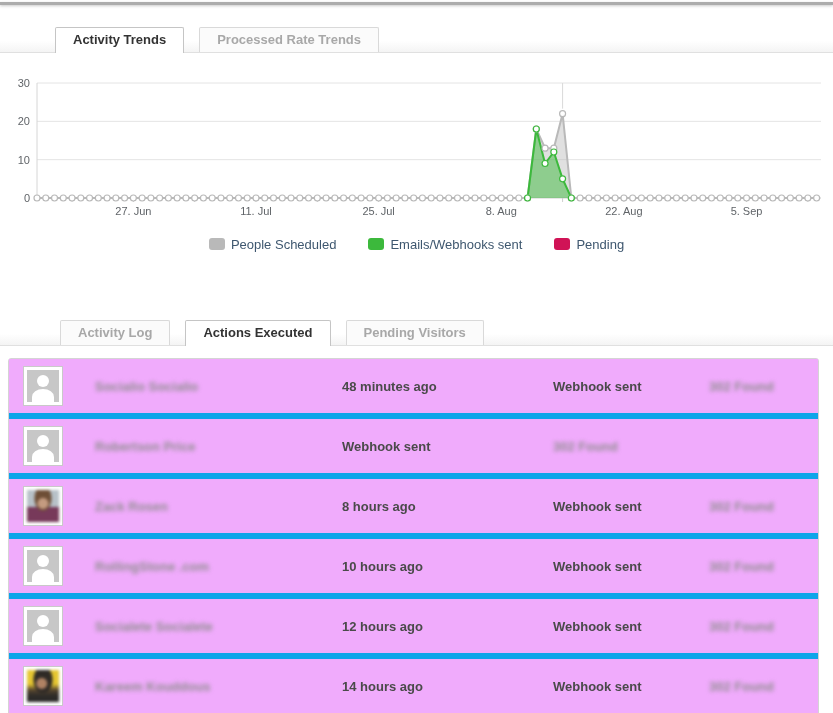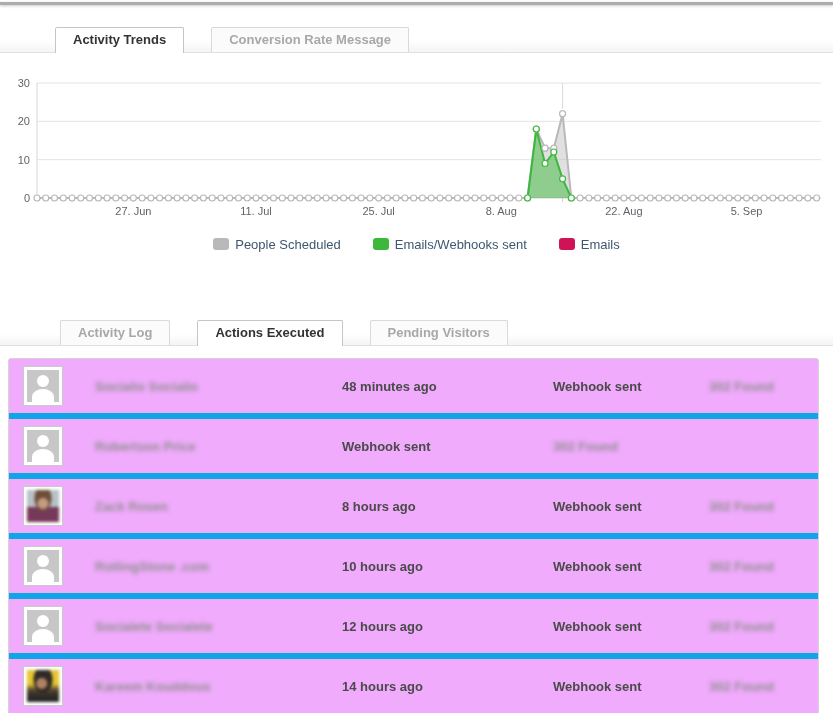--- a/index.html
+++ b/index.html
@@ -4,21 +4,21 @@
 <style>
   html,body{margin:0;padding:0;}
   body{
     width:833px;height:713px;overflow:hidden;position:relative;background:#fff;
     font-family:"Liberation Sans", sans-serif;font-size:13px;color:#444;
   }
   .top-rule{position:absolute;top:2px;left:0;right:0;height:3px;background:#acacac;
     box-shadow:0 1px 3px rgba(0,0,0,.22);}
   
   .tabstrip{position:absolute;left:0;right:0;display:flex;
-    border-bottom:1px solid #e0e0e0;background:linear-gradient(to bottom,#ffffff 55%,#f4f4f4 100%);gap:12px;}
+    border-bottom:1px solid #e0e0e0;background:linear-gradient(to bottom,#ffffff 55%,#f4f4f4 100%);}
   .tabs-top{top:27px;height:25px;padding-left:55px;}
   .tabs-bottom{top:320px;height:25px;padding-left:60px;}
   .tab{display:inline-block;height:24px;line-height:24px;padding:0 17px;margin-right:15px;
     border:1px solid #d9d9d9;border-bottom:none;background:#fbfbfb;color:#a8a8a8;
     font-weight:bold;white-space:nowrap;cursor:pointer;border-radius:2px 2px 0 0;}
   .tab.active{background:#fff;color:#333;border-color:#c5c5c5;margin-bottom:-1px;
     padding-bottom:1px;z-index:2;position:relative;}
   
   .chart{position:absolute;top:70px;left:0;width:833px;height:160px;}
   .chart svg{display:block;}
@@ -59,21 +59,21 @@
     radial-gradient(ellipse at 50% 30%, #2f2a26 0 9px, transparent 10px),
     linear-gradient(to bottom, #e5c631 0 14px, #55442f 20px, #2c2a28 26px);}
 </style>
 </head>
 <body>
 
 <div class="top-rule"></div>
 
 <div class="tabstrip tabs-top">
   <div class="tab active">Activity Trends</div>
-  <div class="tab">Conversion Rate Message</div>
+  <div class="tab">Processed Rate Trends</div>
 </div>
 
 <div class="chart">
   <svg id="chart-svg" width="833" height="160" viewBox="0 0 833 160">
       <line x1="37" y1="128" x2="821" y2="128" stroke="#cfcfcf" stroke-width="1"></line>
       <text x="30" y="132" text-anchor="end">0</text>
       <line x1="37" y1="89.66666666666667" x2="821" y2="89.66666666666667" stroke="#e4e4e4" stroke-width="1"></line>
       <text x="30" y="93.66666666666667" text-anchor="end">10</text>
       <line x1="37" y1="51.33333333333334" x2="821" y2="51.33333333333334" stroke="#e4e4e4" stroke-width="1"></line>
       <text x="30" y="55.33333333333334" text-anchor="end">20</text>
@@ -207,21 +207,21 @@
   <div class="legend-item">
     <span class="swatch" style="background: rgb(185, 185, 185);"></span>
     <span class="legend-label">People Scheduled</span>
   </div>
   <div class="legend-item">
     <span class="swatch" style="background: rgb(60, 185, 60);"></span>
     <span class="legend-label">Emails/Webhooks sent</span>
   </div>
   <div class="legend-item">
     <span class="swatch" style="background: rgb(208, 19, 86);"></span>
-    <span class="legend-label">Emails</span>
+    <span class="legend-label">Pending</span>
   </div>
 </div>
 
 <div class="tabstrip tabs-bottom">
   <div class="tab">Activity Log</div>
   <div class="tab active">Actions Executed</div>
   <div class="tab">Pending Visitors</div>
 </div>
 
 <div class="panel">

